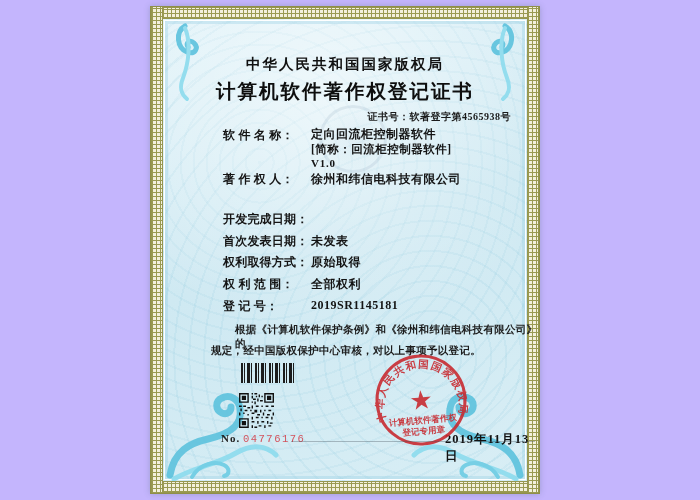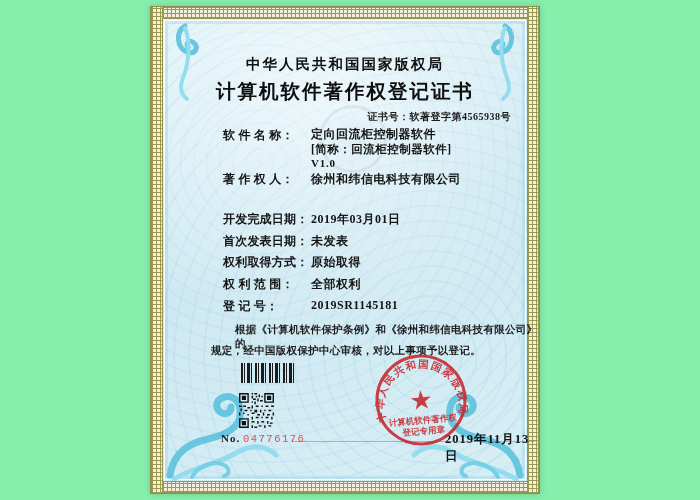--- a/index.html
+++ b/index.html
@@ -1,17 +1,17 @@
 <!DOCTYPE html>
 <html><head>
 <meta charset="utf-8">
 <style>
   html,body{margin:0;padding:0;}
   body{font-family:"Liberation Serif","DejaVu Serif",serif;}
-  .stage{position:relative;width:700px;height:500px;background:#86efac;overflow:hidden;}
+  .stage{position:relative;width:700px;height:500px;background:#c4b5fd;overflow:hidden;}
 
   .cert{position:absolute;left:150px;top:6px;width:388px;height:486px;
     border:1px solid #8f8f49;
     background:
       radial-gradient(circle at 45% 18%, rgba(255,255,255,.55), rgba(255,255,255,0) 55%),
       repeating-radial-gradient(circle at 28% 32%, rgba(120,190,215,.10) 0 2px, rgba(120,190,215,0) 2px 13px),
       repeating-radial-gradient(circle at 72% 72%, rgba(120,190,215,.12) 0 2px, rgba(120,190,215,0) 2px 15px),
       linear-gradient(160deg,#e2f3f9 0%,#cfe9f2 48%,#d8eef5 100%);
     box-shadow:0 0 6px rgba(60,90,100,.28);}
 
@@ -116,21 +116,20 @@
       </span>
     </div>
 
     <div class="frow" style="top:164px">
       <span class="flabel">著 作 权 人：</span>
       <span class="fval">徐州和纬信电科技有限公司</span>
     </div>
 
     <div class="frow" style="top:204px">
       <span class="flabel">开发完成日期：</span>
-      <span class="fval">2019年03月01日</span>
     </div>
 
     <div class="frow" style="top:226px">
       <span class="flabel">首次发表日期：</span>
       <span class="fval">未发表</span>
     </div>
 
     <div class="frow" style="top:269px">
       <span class="flabel">权 利 范 围：</span>
       <span class="fval">全部权利</span>

